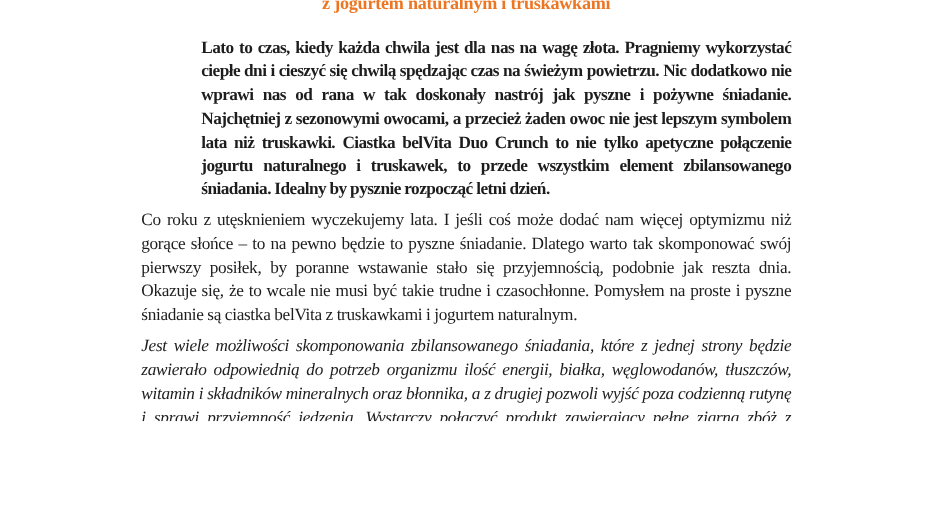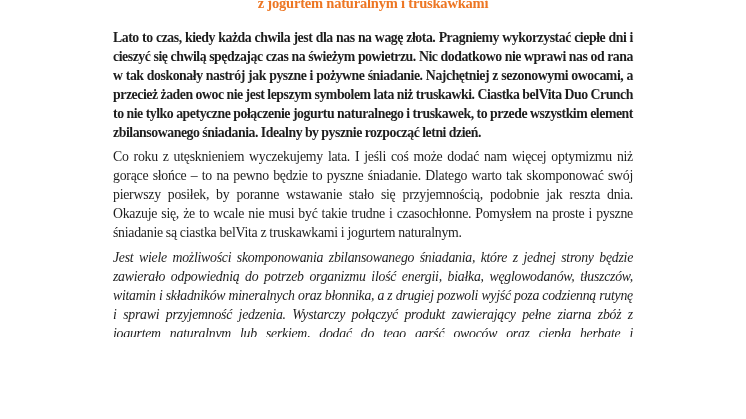--- a/index.html
+++ b/index.html
@@ -36,20 +36,21 @@
     font-size: 13.8px;
     line-height: 18.9px;
     text-align: justify;
     letter-spacing: -0.25px;
     word-spacing: -0.2px;
   }
   .para.lead {
     margin-top: 16px;
     font-weight: 700;
     letter-spacing: -0.45px;
+    margin-left: 48px;
   }
   .para.quote em {
     font-style: italic;
   }
   .para.quote .upright {
     font-style: normal;
   }
 </style>
 </head>
 <body>

